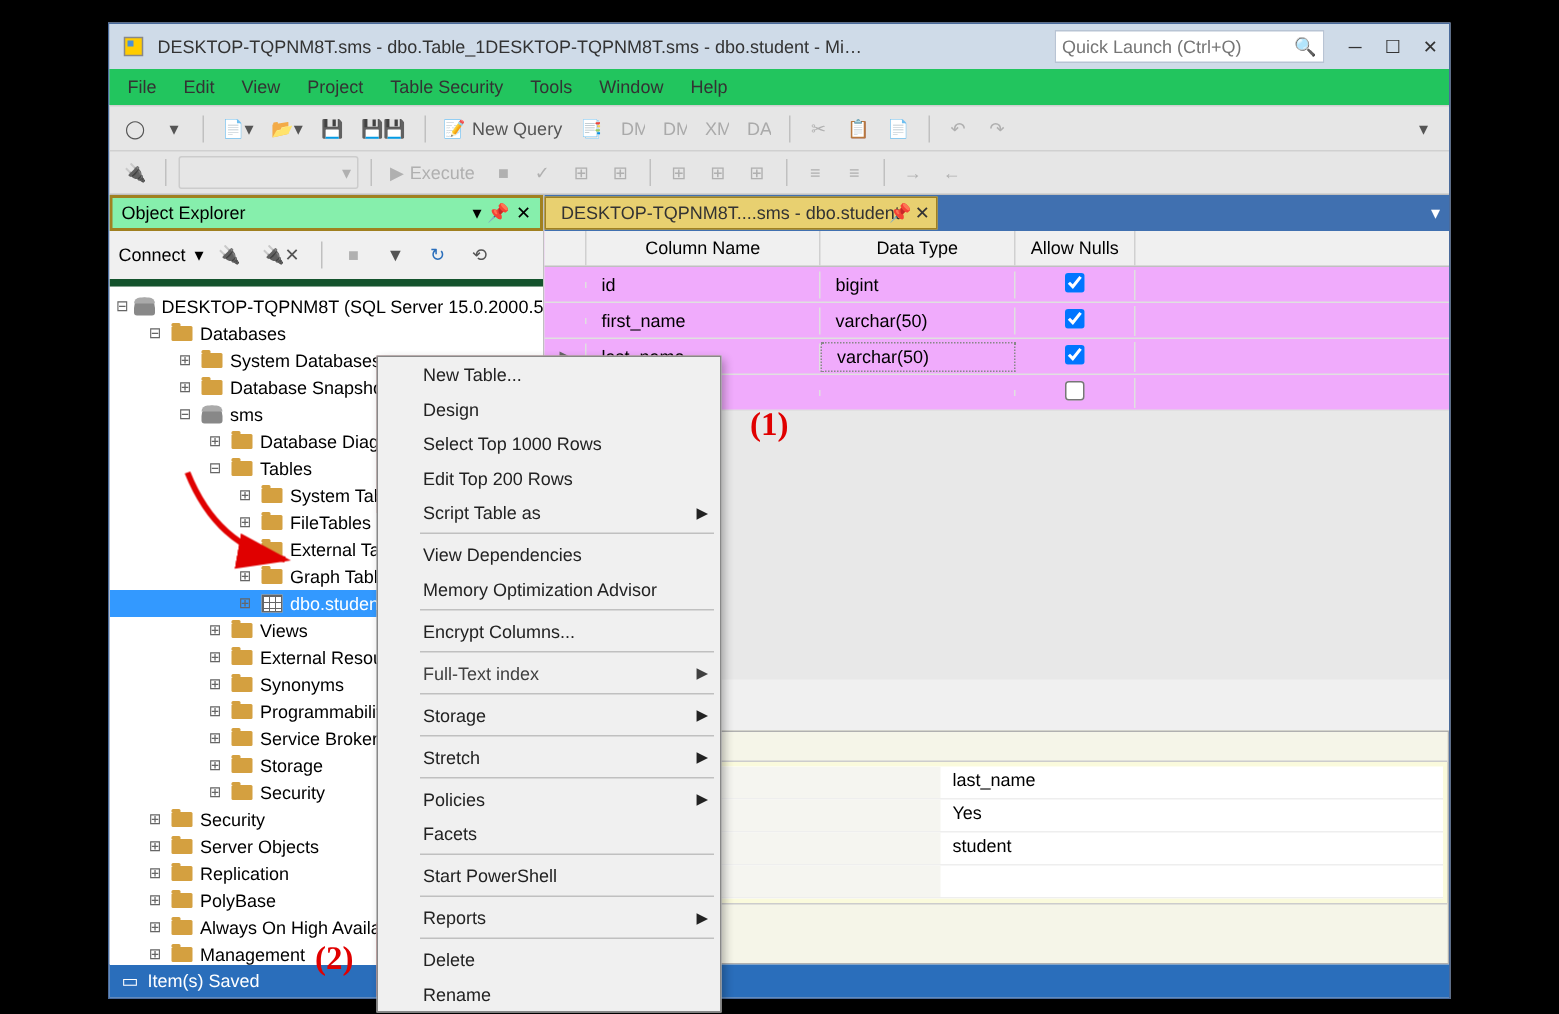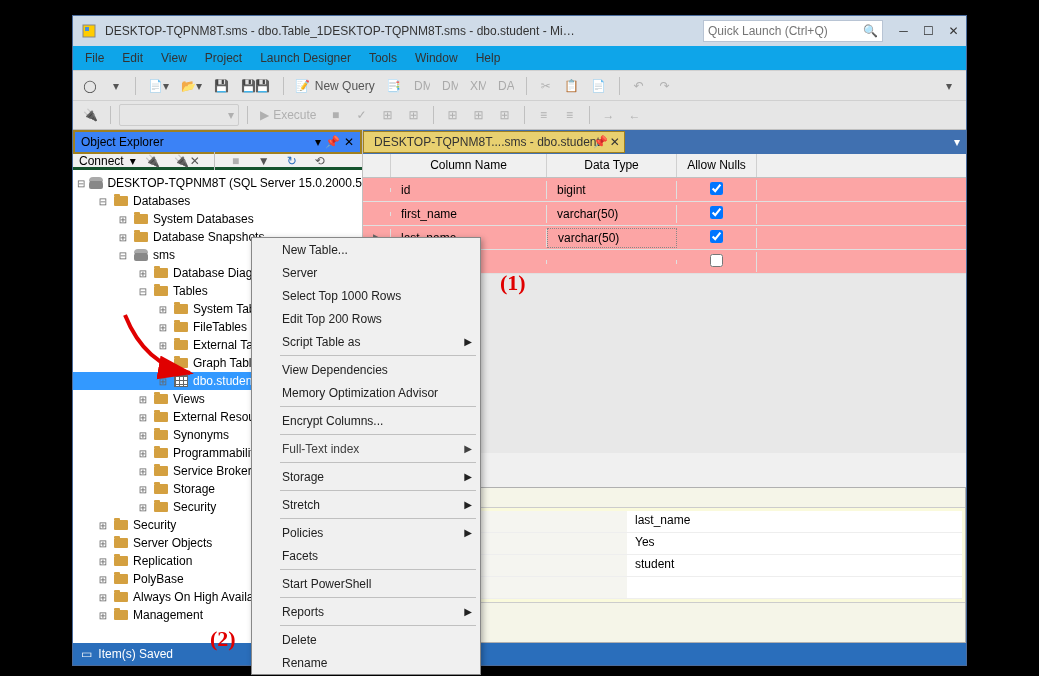--- a/index.html
+++ b/index.html
@@ -7,52 +7,52 @@
   .app { position: absolute; left: 72px; top: 15px; width: 895px; height: 651px; background: #e6e6e6; border: 1px solid #4a6b9c; display: flex; flex-direction: column; }
 
   .titlebar { background: #cfdbe8; height: 30px; display: flex; align-items: center; padding: 0 0 0 6px; }
   .titlebar-icon { width: 20px; height: 20px; display: flex; align-items: center; justify-content: center; }
   .title-text { margin-left: 6px; color: #333; flex: 0 0 auto; white-space: nowrap; overflow: hidden; text-overflow: ellipsis; max-width: 470px; }
   .quick-launch { margin-left: auto; display: flex; align-items: center; background: #fff; border: 1px solid #b8c4d4; width: 180px; height: 22px; padding: 0 4px; }
   .quick-launch input { border: none; outline: none; width: 100%; font-size: 12px; color: #888; }
   .win-btns { display: flex; margin-left: 8px; }
   .win-btn { width: 25px; height: 25px; display: flex; align-items: center; justify-content: center; color: #333; cursor: pointer; }
 
-  .menubar { background: #0ea5e9; height: 24px; display: flex; align-items: center; padding: 0 4px; gap: 2px; }
+  .menubar { background: #22c55e; height: 24px; display: flex; align-items: center; padding: 0 4px; gap: 2px; }
   .menu-item { padding: 2px 8px; color: #333; cursor: pointer; }
 
   .toolbar { background: #e6e6e6; height: 30px; display: flex; align-items: center; padding: 0 6px; border-top: 1px solid #d0d0d0; gap: 4px; }
   .tool-btn { height: 22px; min-width: 22px; display: flex; align-items: center; justify-content: center; cursor: pointer; padding: 0 4px; color: #555; border-radius: 2px; }
   .tool-sep { width: 1px; height: 18px; background: #c0c0c0; margin: 0 4px; }
   .tool-btn.disabled { color: #b0b0b0; }
   .tool-btn.text { gap: 4px; }
 
   .content { flex: 1; display: flex; overflow: hidden; }
 
   .explorer { width: 290px; background: #f5f5f5; border-right: 1px solid #c0c0c0; display: flex; flex-direction: column; }
-  .explorer-header { background: #3b82f6; border: 2px solid #a08020; height: 24px; display: flex; align-items: center; padding: 0 6px; font-size: 12px; }
+  .explorer-header { background: #86efac; border: 2px solid #a08020; height: 24px; display: flex; align-items: center; padding: 0 6px; font-size: 12px; }
   .explorer-header .pin { margin-left: auto; display: flex; gap: 4px; }
-  .explorer-toolbar { height: 16px; display: flex; align-items: center; padding: 0 6px; gap: 6px; background: #f0f0f0; border-bottom: 3px solid #14532d; }
+  .explorer-toolbar { height: 37px; display: flex; align-items: center; padding: 0 6px; gap: 6px; background: #f0f0f0; border-bottom: 5px solid #14532d; }
   .tree { flex: 1; overflow: auto; padding: 4px 0; background: #fff; }
   .tree-node { display: flex; align-items: center; height: 18px; padding-right: 4px; white-space: nowrap; cursor: pointer; }
   .tree-node.selected { background: #3399ff; color: #fff; }
   .tree-exp { width: 12px; text-align: center; color: #666; font-size: 10px; }
   .tree-icon { width: 16px; height: 14px; margin: 0 4px; display: flex; align-items: center; justify-content: center; }
   .folder-icon { width: 14px; height: 10px; background: #d4a040; border-radius: 1px; position: relative; }
   .folder-icon::before { content: ''; position: absolute; top: -2px; left: 0; width: 6px; height: 2px; background: #d4a040; border-radius: 1px 1px 0 0; }
   .db-icon { width: 14px; height: 12px; background: #888; border-radius: 7px 7px 2px 2px; position: relative; }
   .db-icon::before { content: ''; position: absolute; top: 0; left: 0; right: 0; height: 4px; background: #aaa; border-radius: 7px 7px 0 0; }
   .table-icon { width: 14px; height: 12px; background: #fff; border: 1px solid #666; background-image: linear-gradient(#666 1px, transparent 1px), linear-gradient(90deg, #666 1px, transparent 1px); background-size: 4px 4px; }
 
   .main-panel { flex: 1; display: flex; flex-direction: column; background: #f0f0f0; }
   .doc-tabs { height: 24px; display: flex; align-items: center; background: #4070b0; }
   .doc-tab { background: #e8d070; padding: 3px 24px 3px 10px; border: 1px solid #a08020; position: relative; color: #333; font-size: 12px; }
   .doc-tab-close { position: absolute; right: 4px; top: 3px; cursor: pointer; }
 
-  .grid { background: #fca5a5; }
+  .grid { background: #f0abfc; }
   .grid-header { display: flex; background: #f0f0f0; border-bottom: 1px solid #c0c0c0; height: 24px; }
   .grid-header div { border-right: 1px solid #d0d0d0; padding: 4px 10px; text-align: center; }
   .grid-row { display: flex; border-bottom: 1px solid #e0e0e0; height: 24px; align-items: center; }
   .grid-row div { border-right: 1px solid #e0e0e0; padding: 2px 10px; }
   .row-handle { width: 28px; text-align: center; color: #666; }
   .col-name { width: 156px; }
   .col-type { width: 130px; }
   .col-null { width: 80px; text-align: center; }
   .col-null input { pointer-events: none; }
   .grid-row.selected .col-type { border: 1px dotted #888; }
@@ -112,21 +112,21 @@
       <div class="win-btn">☐</div>
       <div class="win-btn">✕</div>
     </div>
   </div>
 
   <div class="menubar">
     <div class="menu-item">File</div>
     <div class="menu-item">Edit</div>
     <div class="menu-item">View</div>
     <div class="menu-item">Project</div>
-    <div class="menu-item">Launch Designer</div>
+    <div class="menu-item">Table Security</div>
     <div class="menu-item">Tools</div>
     <div class="menu-item">Window</div>
     <div class="menu-item">Help</div>
   </div>
 
   <div class="toolbar">
     <div class="tool-btn">◯</div>
     <div class="tool-btn">▾</div>
     <div class="tool-sep"></div>
     <div class="tool-btn">📄▾</div>
@@ -472,21 +472,21 @@
   </div>
 
   <div class="statusbar">
     <span>▭</span>
     <span style="margin-left:6px">Item(s) Saved</span>
   </div>
 </div>
 
 <div class="context-menu" id="ctxmenu">
     <div class="cm-item">New Table...</div>
-    <div class="cm-item">Server</div>
+    <div class="cm-item">Design</div>
     <div class="cm-item">Select Top 1000 Rows</div>
     <div class="cm-item">Edit Top 200 Rows</div>
     <div class="cm-item">Script Table as<span class="cm-arrow">▶</span></div>
     <div class="cm-sep"></div>
     <div class="cm-item">View Dependencies</div>
     <div class="cm-item">Memory Optimization Advisor</div>
     <div class="cm-sep"></div>
     <div class="cm-item">Encrypt Columns...</div>
     <div class="cm-sep"></div>
     <div class="cm-item disabled">Full-Text index<span class="cm-arrow">▶</span></div>

